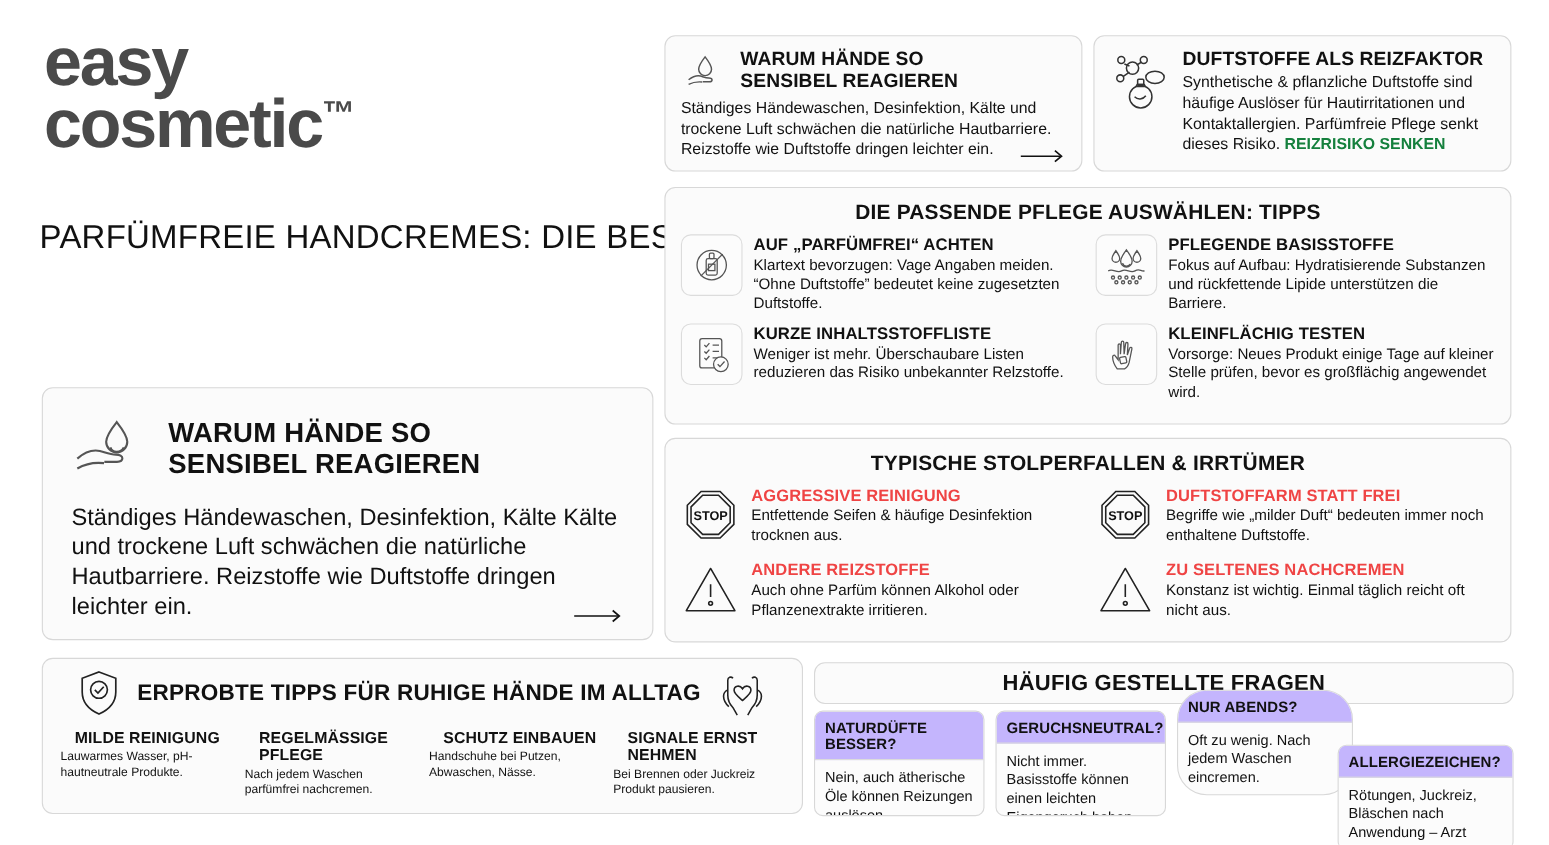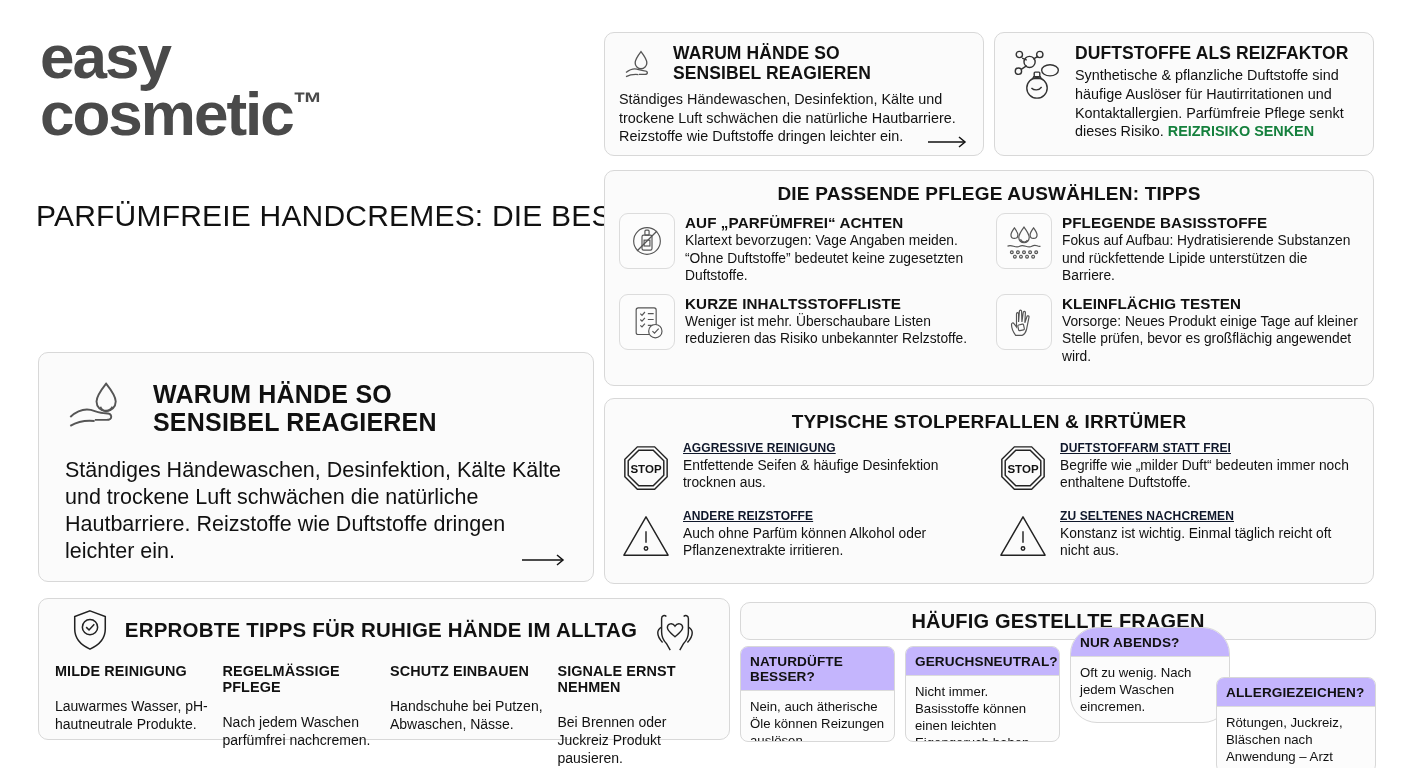--- a/index.html
+++ b/index.html
@@ -67,31 +67,31 @@
   .grid2 { display: grid; grid-template-columns: 1fr 1fr; column-gap: 14px; row-gap: 9px; }
   .item { display: flex; gap: 10px; align-items: flex-start; }
   .iconbox {
     flex: 0 0 auto; width: 56px; height: 56px;
     border: 1px solid #dcdcdc; border-radius: 9px; background: #fcfcfc;
     display: flex; align-items: center; justify-content: center;
   }
   .item .txt { padding-top: 1px; }
   .item .ih { font-size: 15.2px; font-weight: bold; line-height: 1.15; letter-spacing: 0.1px; }
   .item .ib { font-size: 13.8px; line-height: 1.26; margin-top: 1px; }
-  .item .ih.orange { color: #0f172a; font-size: 12px; text-decoration: underline; }
+  .item .ih.orange { color: #ef4444; font-size: 15px; }
 
   .plainicon { flex: 0 0 auto; width: 54px; height: 54px; display: flex; align-items: center; justify-content: center; }
 
   
   .tipsbar { padding: 8px 16px 8px; }
   .tipsbar .trow { display: flex; align-items: center; justify-content: center; gap: 12px; }
   .tipsbar .thead { font-size: 20.5px; font-weight: bold; letter-spacing: 0.2px; }
   .tipsgrid { display: grid; grid-template-columns: repeat(4, 1fr); column-gap: 12px; margin-top: 10px; }
-  .tipsgrid .th { font-size: 14.4px; font-weight: bold; letter-spacing: 0.1px; }
-  .tipsgrid .tb { font-size: 14px; line-height: 1.3; margin-top: 18px; }
+  .tipsgrid .th { font-size: 14.4px; font-weight: bold; letter-spacing: 0.1px; margin-left: 13px; }
+  .tipsgrid .tb { font-size: 11px; line-height: 1.3; margin-top: 2px; }
 
   
   .faqhead {
     position: absolute; display: flex; align-items: center; justify-content: center;
     font-size: 20px; font-weight: bold; letter-spacing: 0.2px;
   }
   .faqcard { position: absolute; border: 1px solid #d8d8d8; border-radius: 8px; background: #fcfcfc; overflow: hidden; }
   .faqcard .q {
     font-size: 13.6px; font-weight: bold; letter-spacing: 0.1px;
     padding: 7px 9px 6px; border-bottom: 1px solid #dcdcdc; background: #c4b5fd;

